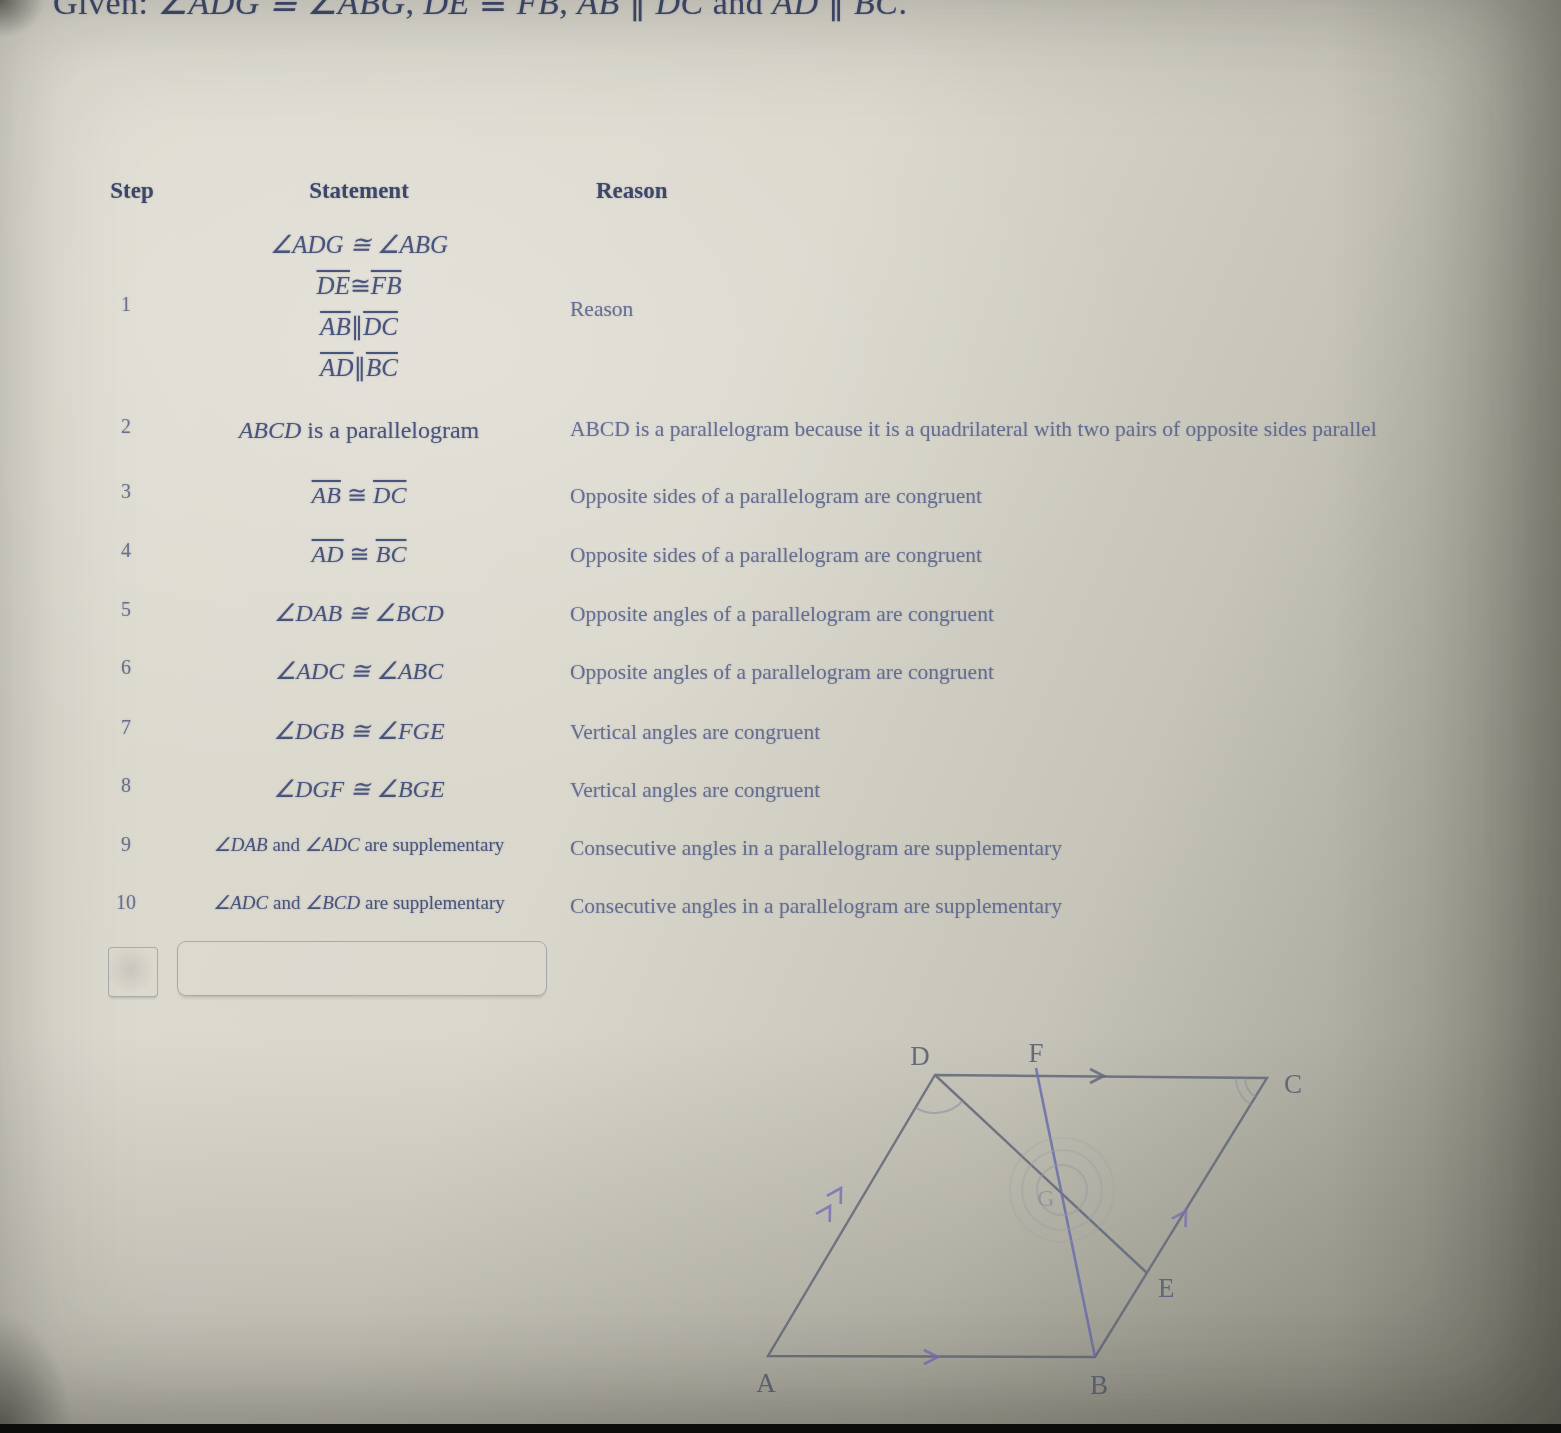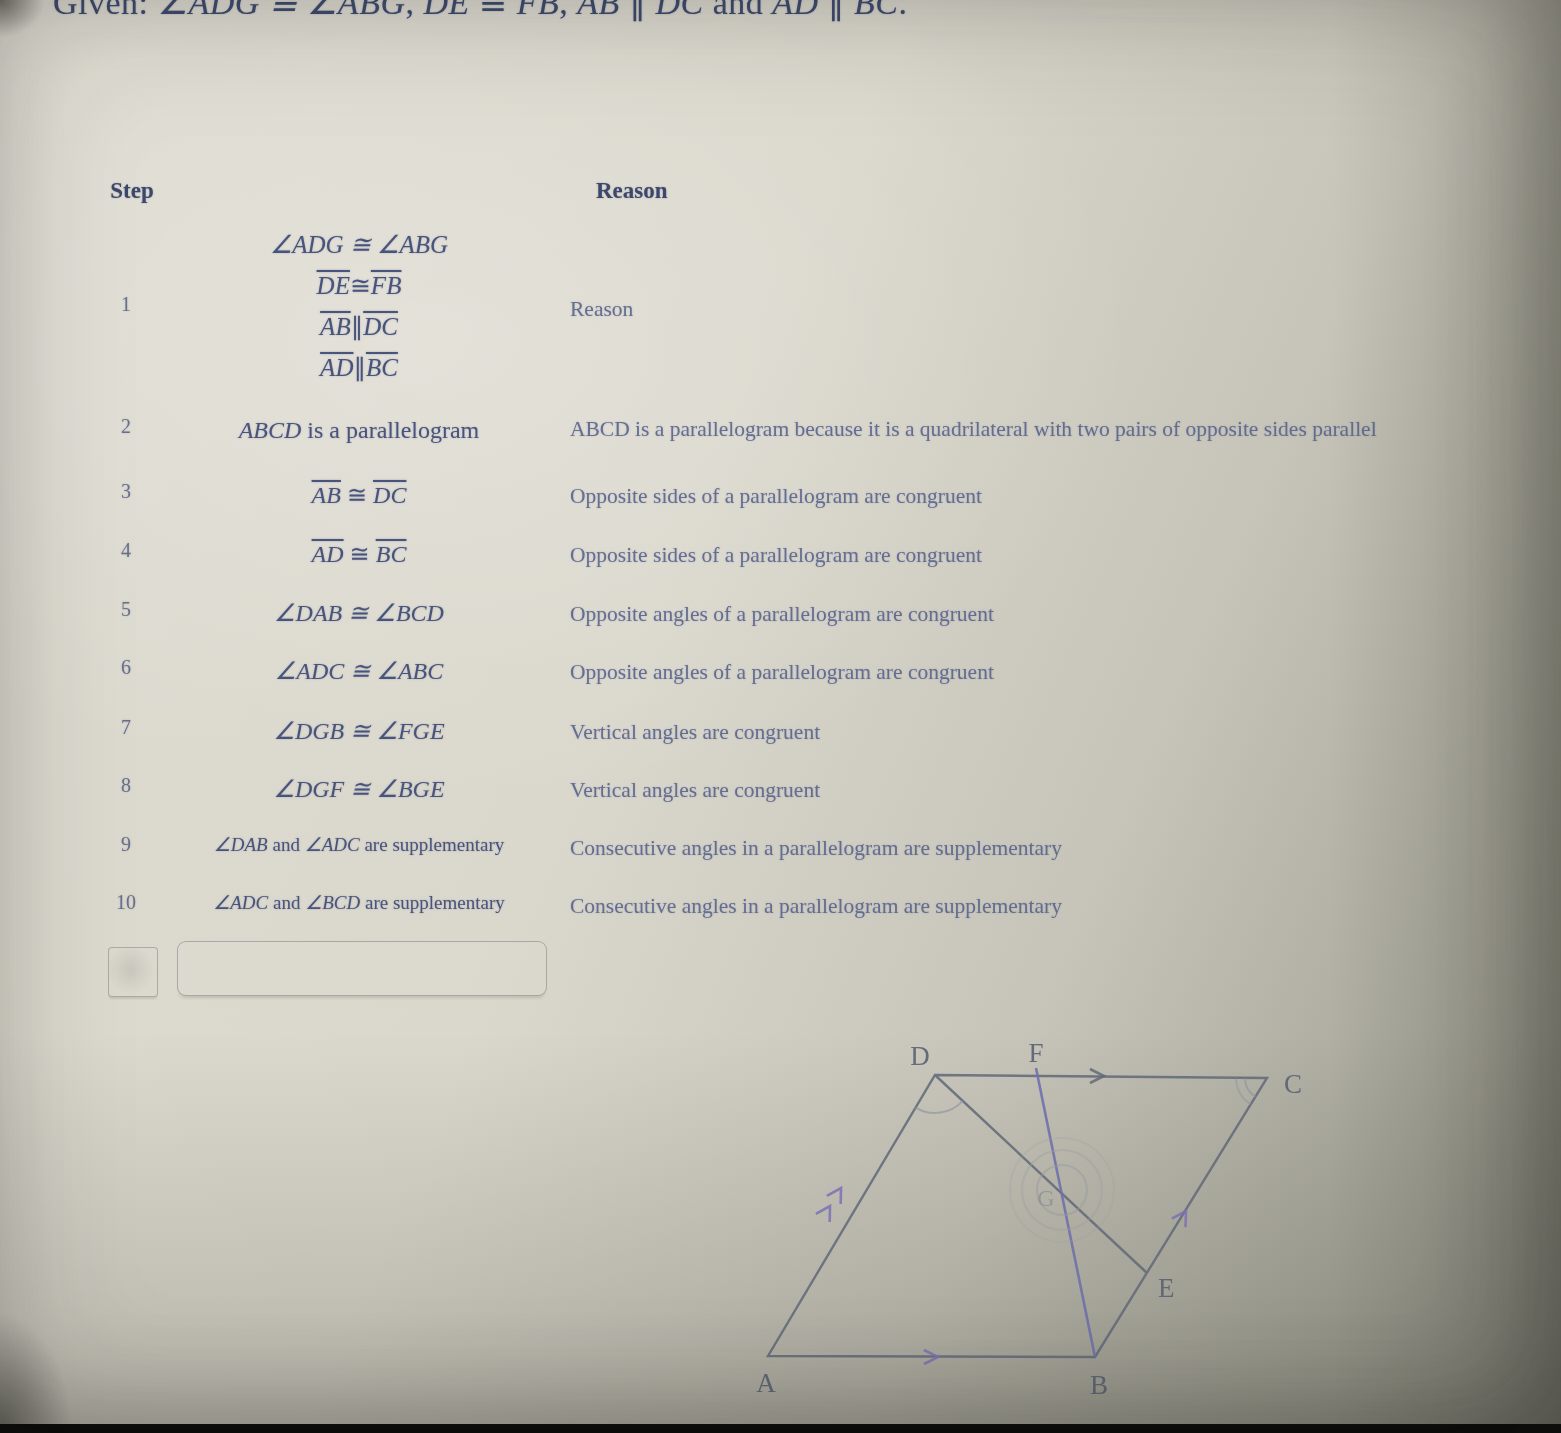--- a/index.html
+++ b/index.html
@@ -84,20 +84,21 @@
 </style>
 </head>
 <body>
 
 <div class="photo">
   <div class="content">
 
     <div class="given-line"><span>Given: </span><span class="it">∠ADG ≅ ∠ABG</span><span>, </span><span class="ov it">DE</span><span> ≅ </span><span class="ov it">FB</span><span>, </span><span class="ov it">AB</span><span> ∥ </span><span class="ov it">DC</span><span> and </span><span class="ov it">AD</span><span> ∥ </span><span class="ov it">BC</span><span>.</span></div>
 
     <div class="th h-step">Step</div>
+    <div class="th h-statement">Statement</div>
     <div class="th h-reason">Reason</div>
 
     <div class="row" style="top:225px">
       <div class="step" style="top:68px">1</div>
       <div class="stmt">
         <div class="stmt-line">
             <span class="it">∠ADG ≅ ∠ABG</span>
           </div>
         <div class="stmt-line">
             <span class="ov it">DE</span>

